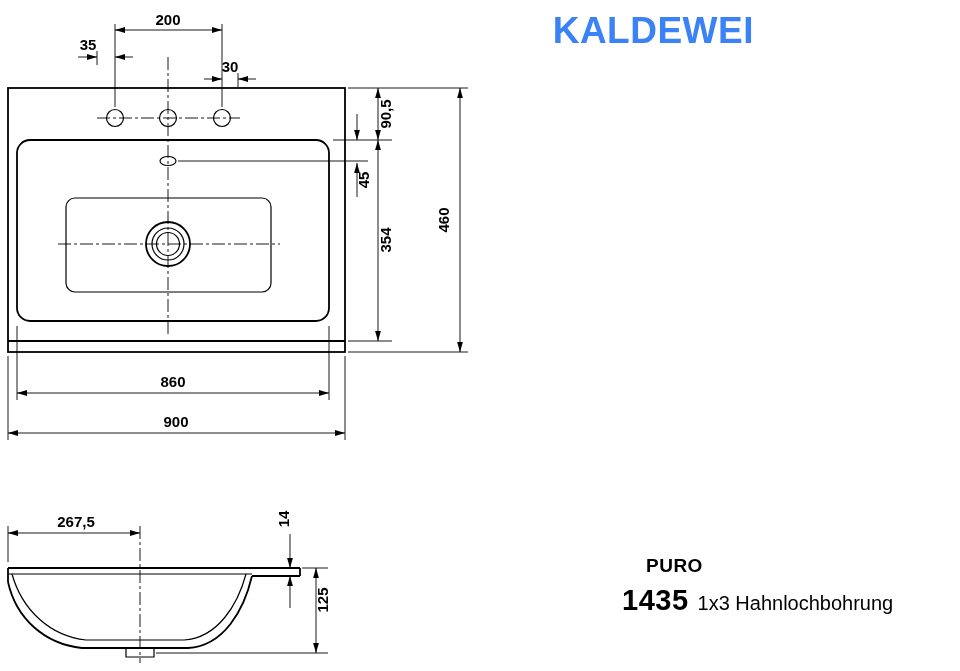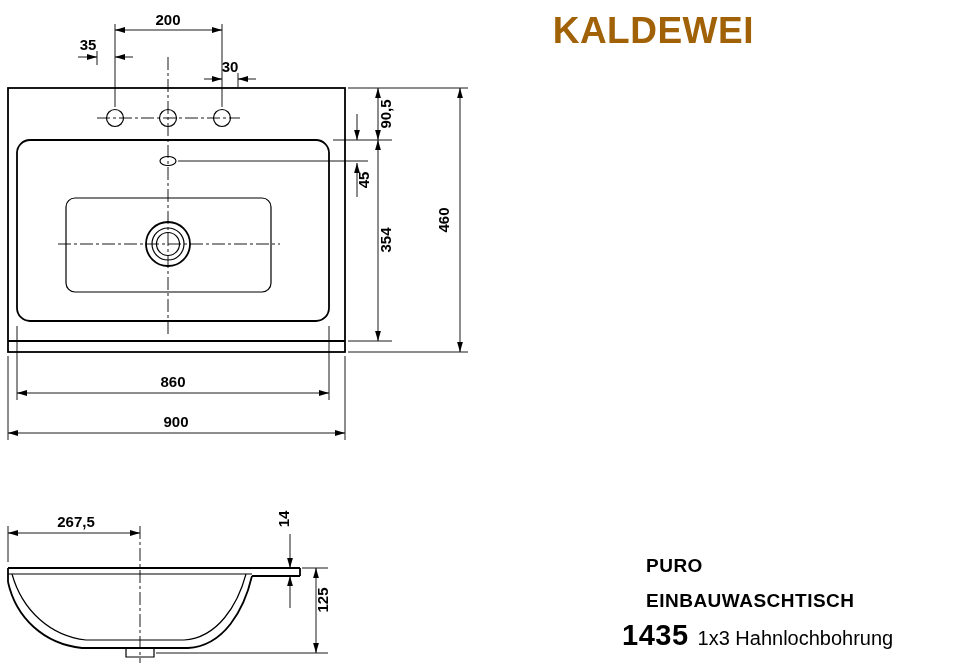--- a/index.html
+++ b/index.html
@@ -8,21 +8,21 @@
   svg{position:absolute;left:0;top:0;}
 
   .ol   {stroke:#000;stroke-width:1.8;fill:none;}
   .ol2  {stroke:#000;stroke-width:1.2;fill:none;}
   .ext  {stroke:#000;stroke-width:0.9;fill:none;}
   .dim  {stroke:#000;stroke-width:0.9;fill:none;}
   .cl   {stroke:#000;stroke-width:0.9;fill:none;stroke-dasharray:13 3 3 3;}
   text.dt{font-family:"Liberation Sans", sans-serif;font-size:15px;font-weight:700;fill:#000;}
 
   .logo{position:absolute;top:10px;right:14px;font-size:37px;font-weight:800;
-        letter-spacing:0.5px;color:#a16207;white-space:nowrap;}
+        letter-spacing:0.5px;color:#3b82f6;white-space:nowrap;}
   .product{position:absolute;left:622px;top:548px;color:#000;}
   .product .big{font-size:19px;font-weight:700;letter-spacing:0.5px;line-height:35px;white-space:nowrap;margin-left:24px;}
   .product .modelrow{line-height:35px;white-space:nowrap;}
   .product .model{font-size:29px;font-weight:800;letter-spacing:0.5px;}
   .product .drill{font-size:20px;font-weight:400;margin-left:9px;}
 </style>
 </head>
 <body>
 
 <div class="stage">
@@ -131,19 +131,18 @@
       <text class="dt" x="76" y="527" text-anchor="middle">267,5</text>
       <text class="dt" x="289" y="519" text-anchor="middle" transform="rotate(-90 289 519)">14</text>
       <text class="dt" x="328" y="600" text-anchor="middle" transform="rotate(-90 328 600)">125</text>
     </g>
   </svg>
 
   <div class="logo">KALDEWEI</div>
 
   <div class="product">
     <div class="big">PURO</div>
-    <div class="big">EINBAUWASCHTISCH</div>
     <div class="modelrow">
       <span class="model">1435</span><span class="drill">1x3 Hahnlochbohrung</span>
     </div>
   </div>
 
 </div>
 
 </body></html>

